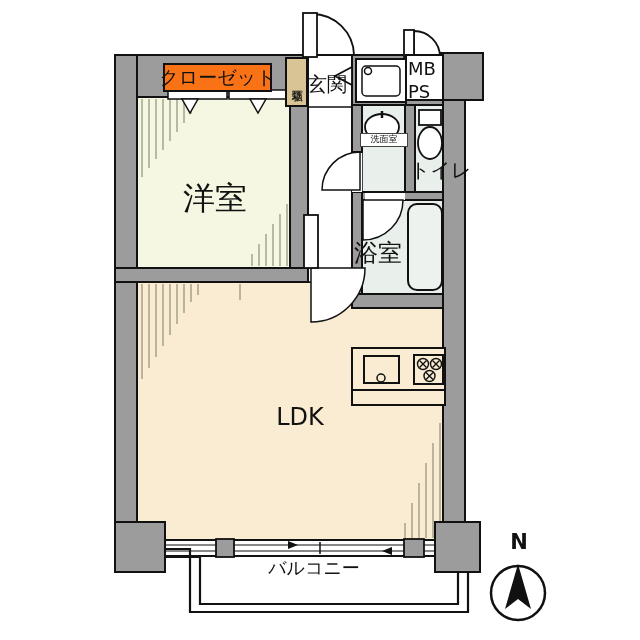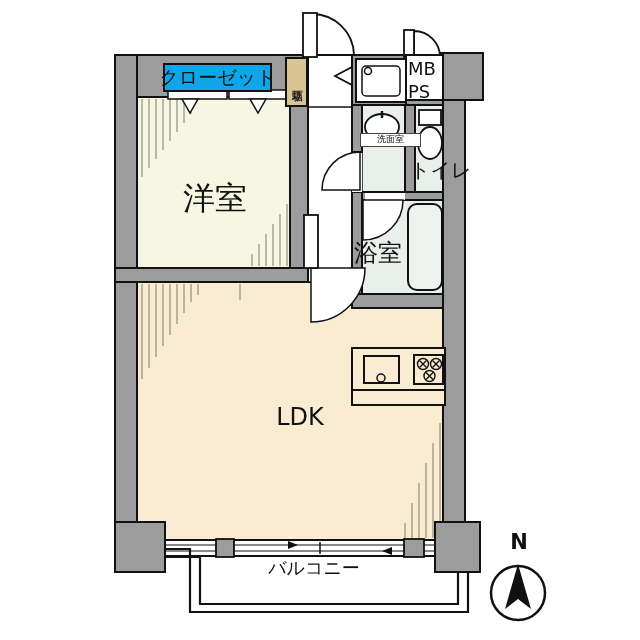--- a/index.html
+++ b/index.html
@@ -1,28 +1,28 @@
 <!DOCTYPE html>
 <html><head>
 <meta charset="utf-8">
 <style>
   html,body{margin:0;padding:0;background:#fff;}
   #plan{position:relative;width:640px;height:640px;background:#ffffff;overflow:hidden;
         font-family:"DejaVu Sans",sans-serif;color:#111;}
   #plan svg{position:absolute;left:0;top:0;}
   .lbl{position:absolute;color:#111;white-space:nowrap;line-height:1.25;}
   .center{display:flex;align-items:center;justify-content:center;text-align:center;}
-  .closet-lbl{left:163px;top:63px;width:109px;height:29px;background:#0ea5e9;border:2px solid #111;
+  .closet-lbl{left:163px;top:63px;width:109px;height:29px;background:#f97316;border:2px solid #111;
               box-sizing:border-box;font-size:19px;font-weight:500;}
   .getabako-lbl{left:285px;top:57px;width:23px;height:50px;background:#d8c495;border:2px solid #111;
               box-sizing:border-box;writing-mode:vertical-rl;font-size:11px;letter-spacing:0px;
               display:flex;align-items:center;justify-content:center;}
   .genkan-lbl{left:304px;top:66px;width:46px;height:36px;font-size:20px;font-weight:500;}
   .mbps-lbl{left:408px;top:58px;width:34px;height:40px;font-size:18px;line-height:1.25;}
-  .senmen-lbl{left:360px;top:133px;width:61px;height:14px;background:#fff;border:1px solid #444;
+  .senmen-lbl{left:360px;top:133px;width:48px;height:14px;background:#fff;border:1px solid #444;
               box-sizing:border-box;font-size:9px;}
   .toilet-lbl{left:410px;top:158px;width:50px;height:20px;font-size:20px;}
   .bath-lbl{left:354px;top:238px;width:56px;height:28px;font-size:24px;}
   .yoshitsu-lbl{left:140px;top:158px;width:150px;height:80px;font-size:32px;line-height:1.45;}
   .ldk-lbl{left:180px;top:382px;width:240px;height:70px;font-size:24px;line-height:1.35;}
   .balcony-lbl{left:255px;top:553px;width:118px;height:30px;font-size:18px;}
   .north-lbl{left:504px;top:530px;width:30px;height:24px;font-size:21px;font-weight:bold;}
 </style>
 </head>
 <body>
@@ -172,20 +172,21 @@
   <rect x="435" y="522" width="45" height="50" fill="#9c9c9c" stroke="#111" stroke-width="2"></rect>
 
   <g>
     <circle cx="518" cy="593" r="27" fill="#fff" stroke="#111" stroke-width="2.5"></circle>
     <polygon points="518,564 505,609 518,599 531,609" fill="#111"></polygon>
   </g>
 </svg>
 
 <div class="lbl center closet-lbl">クローゼット</div>
 <div class="lbl getabako-lbl">下駄箱</div>
+<div class="lbl center genkan-lbl">玄関</div>
 <div class="lbl mbps-lbl"><span>MB</span><br><span>PS</span></div>
 <div class="lbl center senmen-lbl">洗面室</div>
 <div class="lbl toilet-lbl">トイレ</div>
 <div class="lbl bath-lbl">浴室</div>
 <div class="lbl center yoshitsu-lbl">
   <div>
         <div>洋室</div>
       </div>
 </div>
 <div class="lbl center ldk-lbl">

